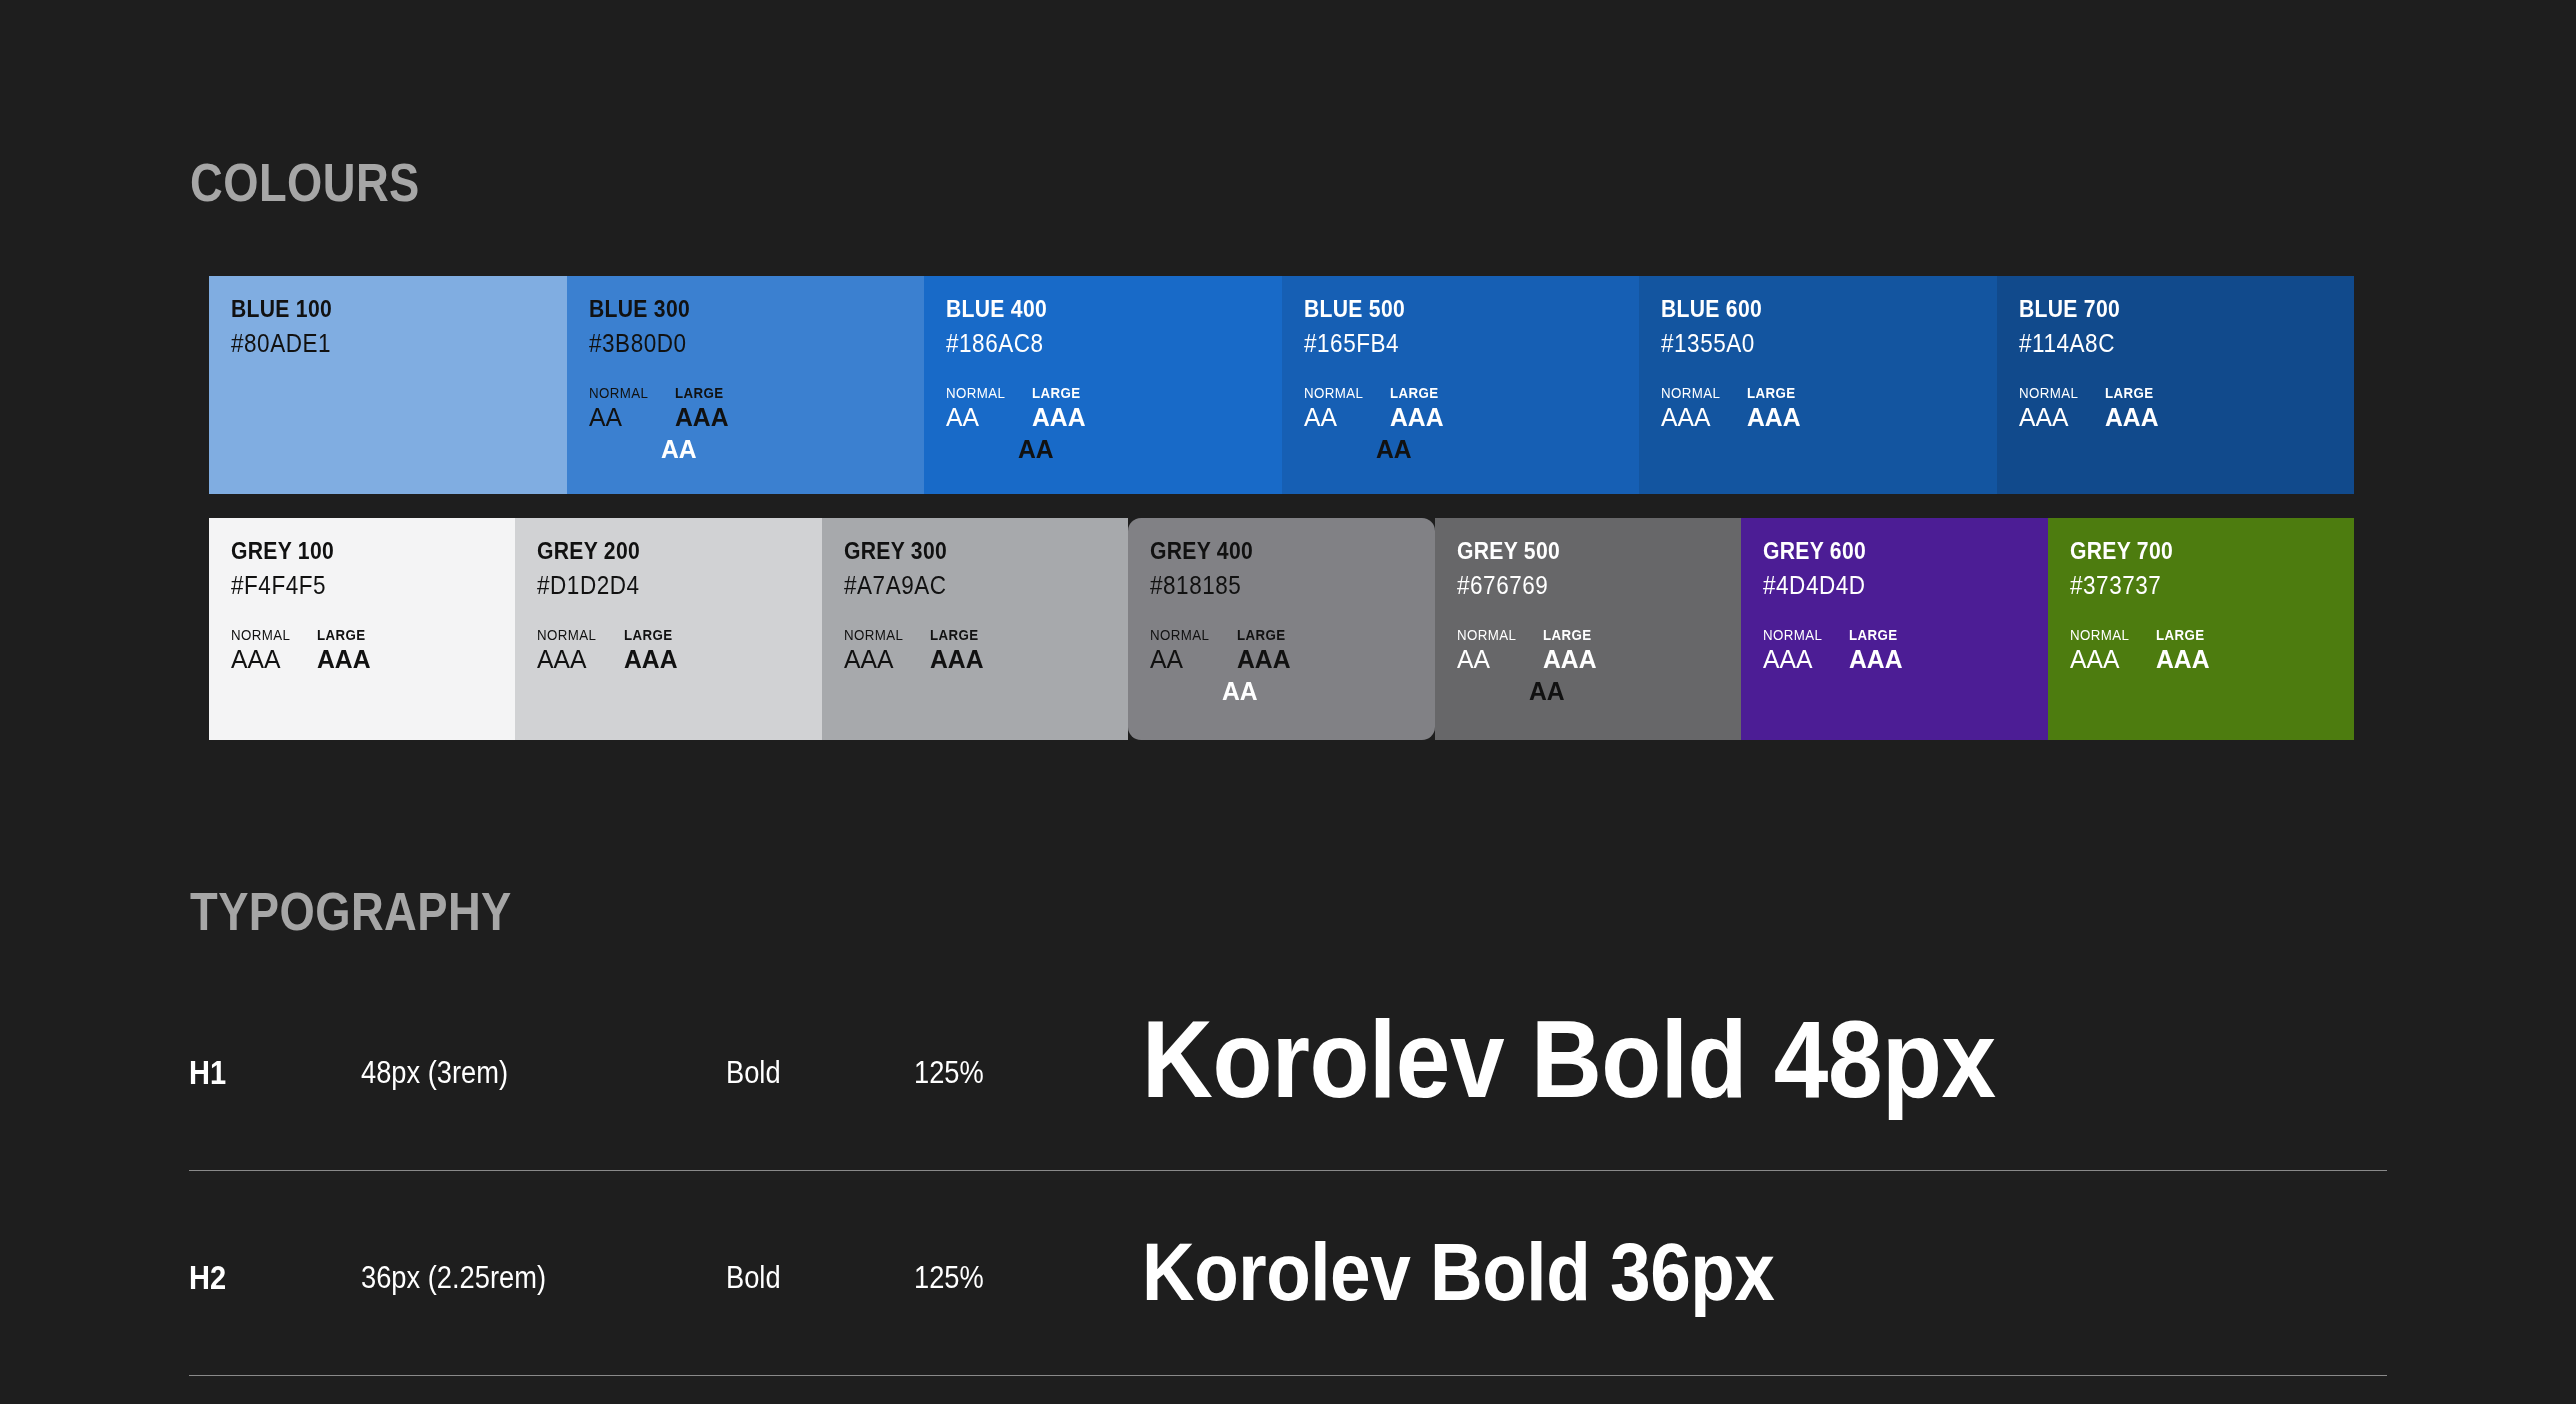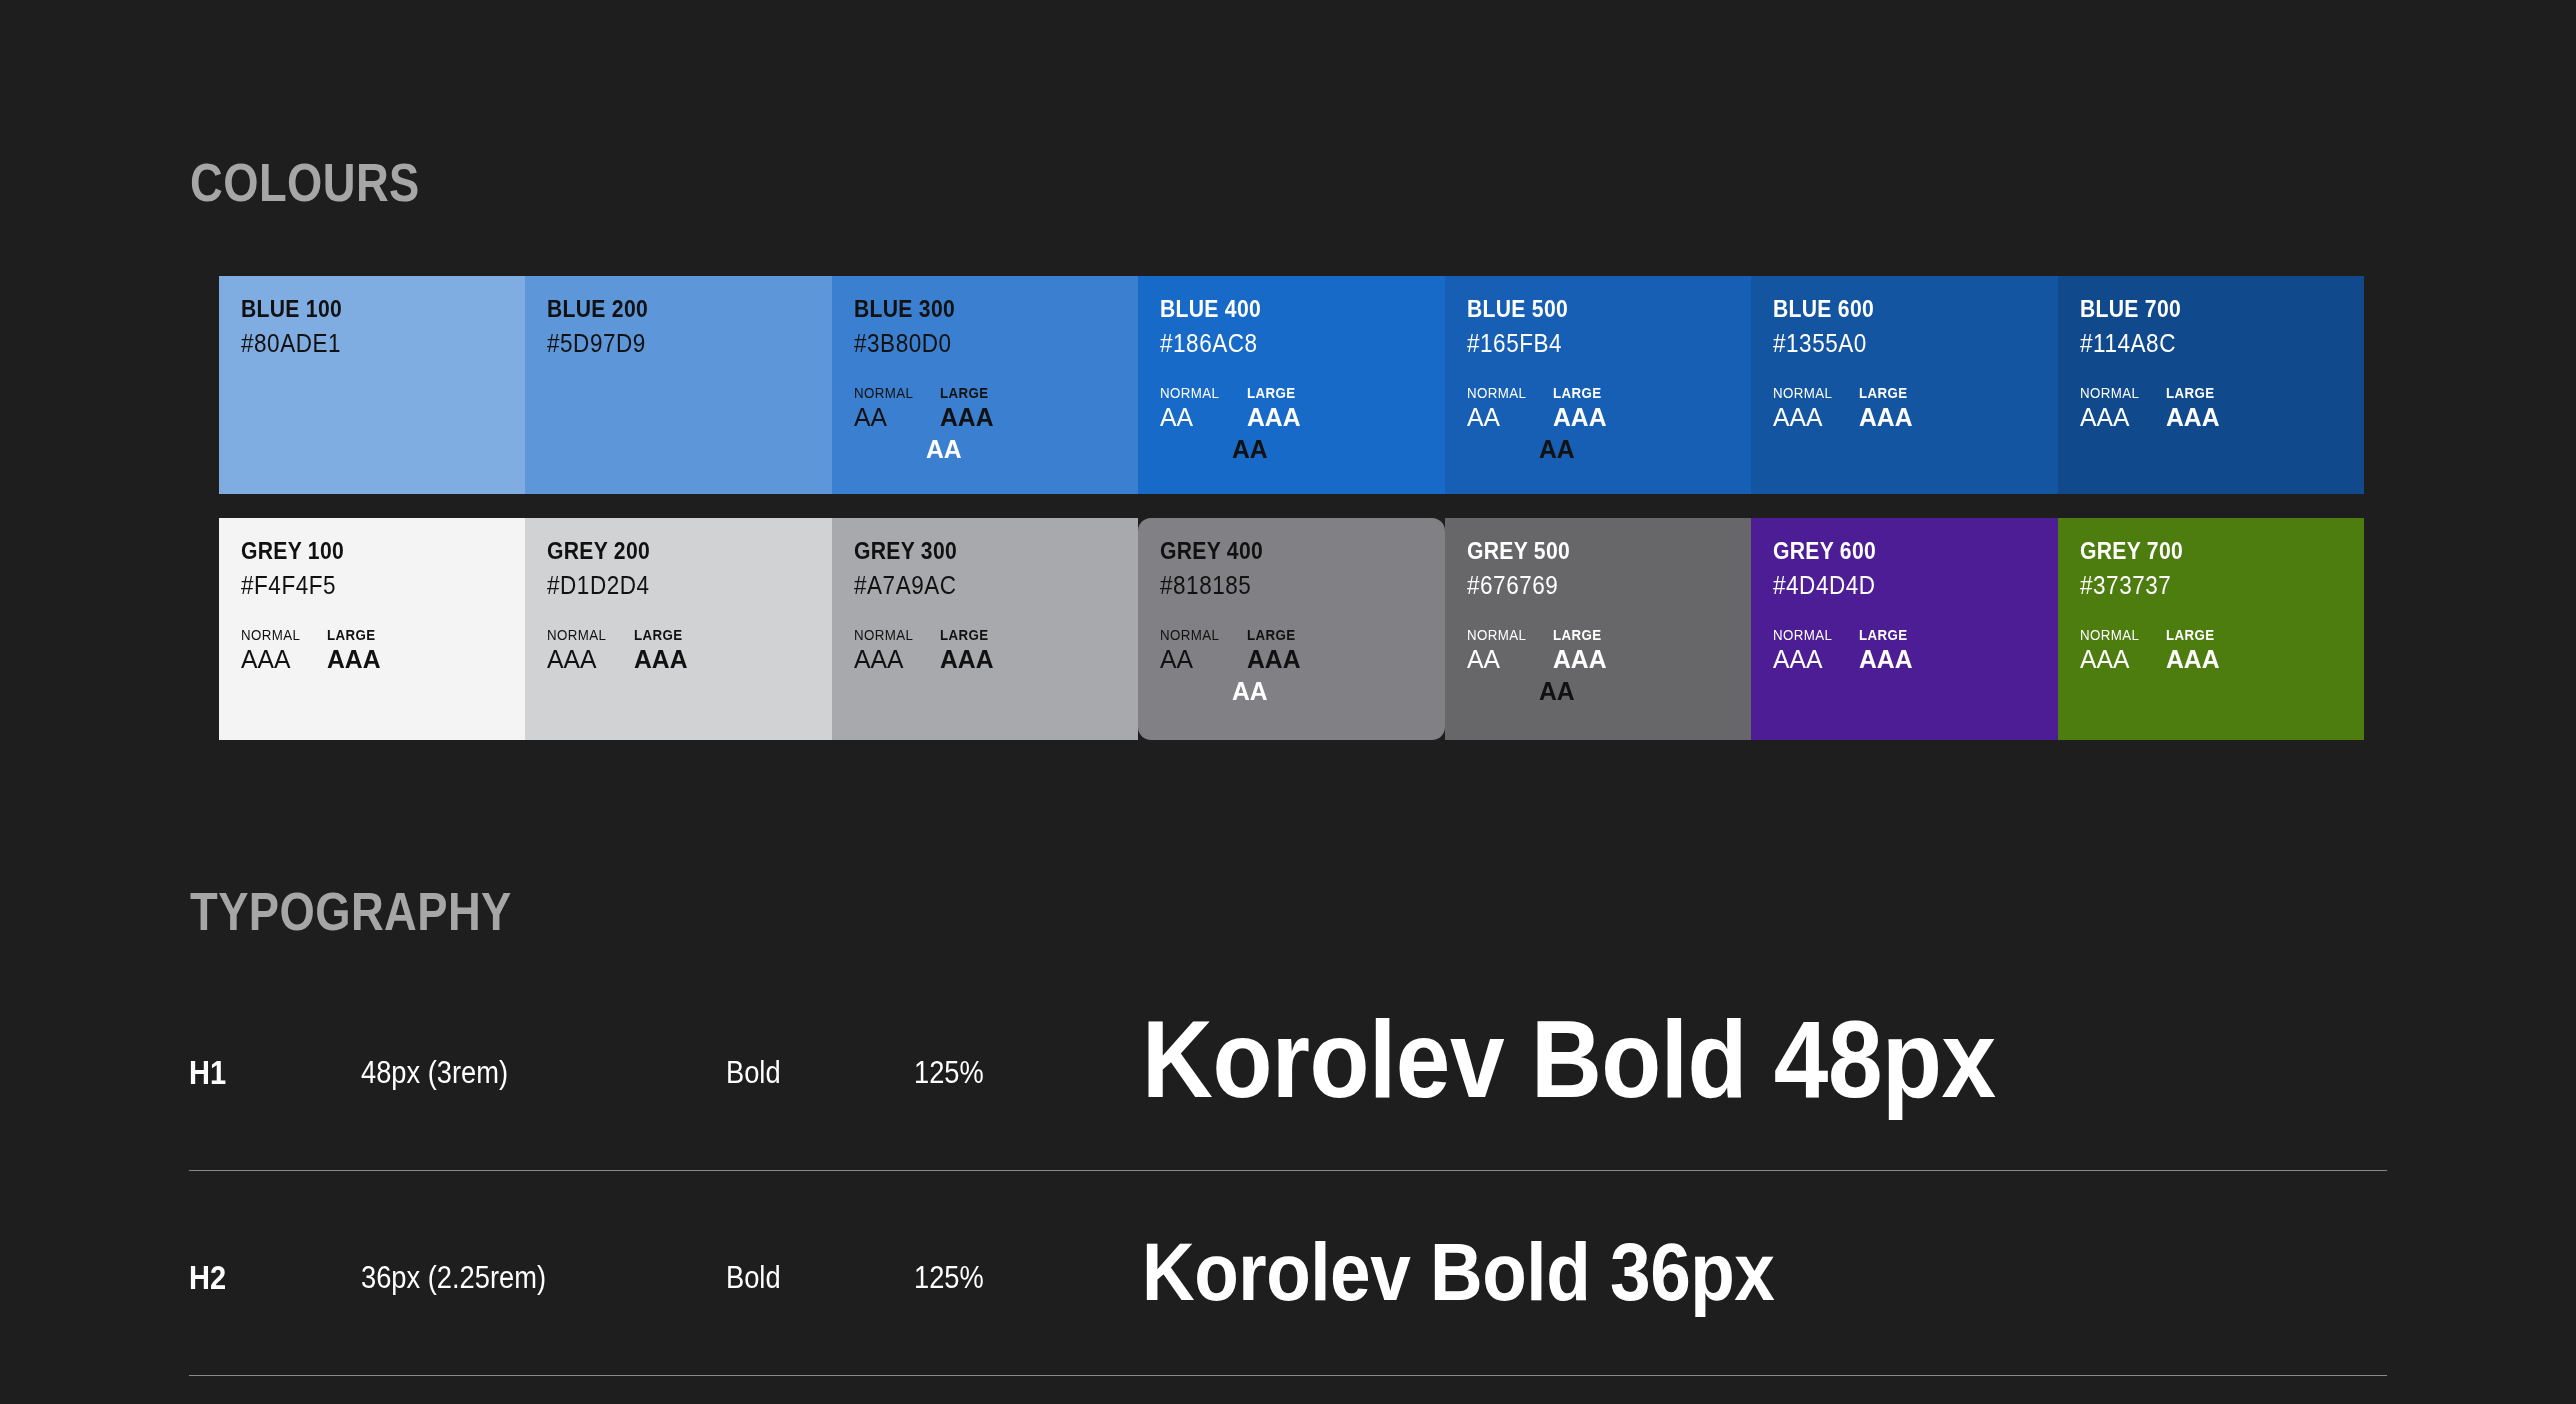--- a/index.html
+++ b/index.html
@@ -46,21 +46,21 @@
     position: absolute;
     left: 190px;
     top: 884px;
     font-size: 54px;
     line-height: 54px;
   }
 
   
   .swatch-row {
     position: absolute;
-    left: 199px;
+    left: 189px;
     display: flex;
     width: 2165px;
     padding-left: 20px;
   }
 
   #blue-row  { top: 276px;  height: 218px; }
   #grey-row  { top: 518px;  height: 222px; }
 
   .swatch {
     flex: 1 1 0;
@@ -202,24 +202,20 @@
 
   <div class="section-heading" id="colours-heading">COLOURS</div>
 
   <div class="swatch-row" id="blue-row">
 
     <div class="swatch" style="background:#80ADE1;color:#111111;">
       <div class="swatch-name">BLUE 100</div>
       <div class="swatch-hex">#80ADE1</div>
     </div>
 
-    <div class="swatch" style="background:#5D97D9;color:#111111;">
-      <div class="swatch-name">BLUE 200</div>
-      <div class="swatch-hex">#5D97D9</div>
-    </div>
 
     <div class="swatch" style="background:#3B80D0;color:#111111;">
       <div class="swatch-name">BLUE 300</div>
       <div class="swatch-hex">#3B80D0</div>
       <div class="contrast-block">
         <div class="contrast-cols">
           <div class="contrast-col">
             <div class="contrast-label" style="color:#111111;">NORMAL</div>
             <div class="contrast-value thin" style="color:#111111;">AA</div>
           </div>

